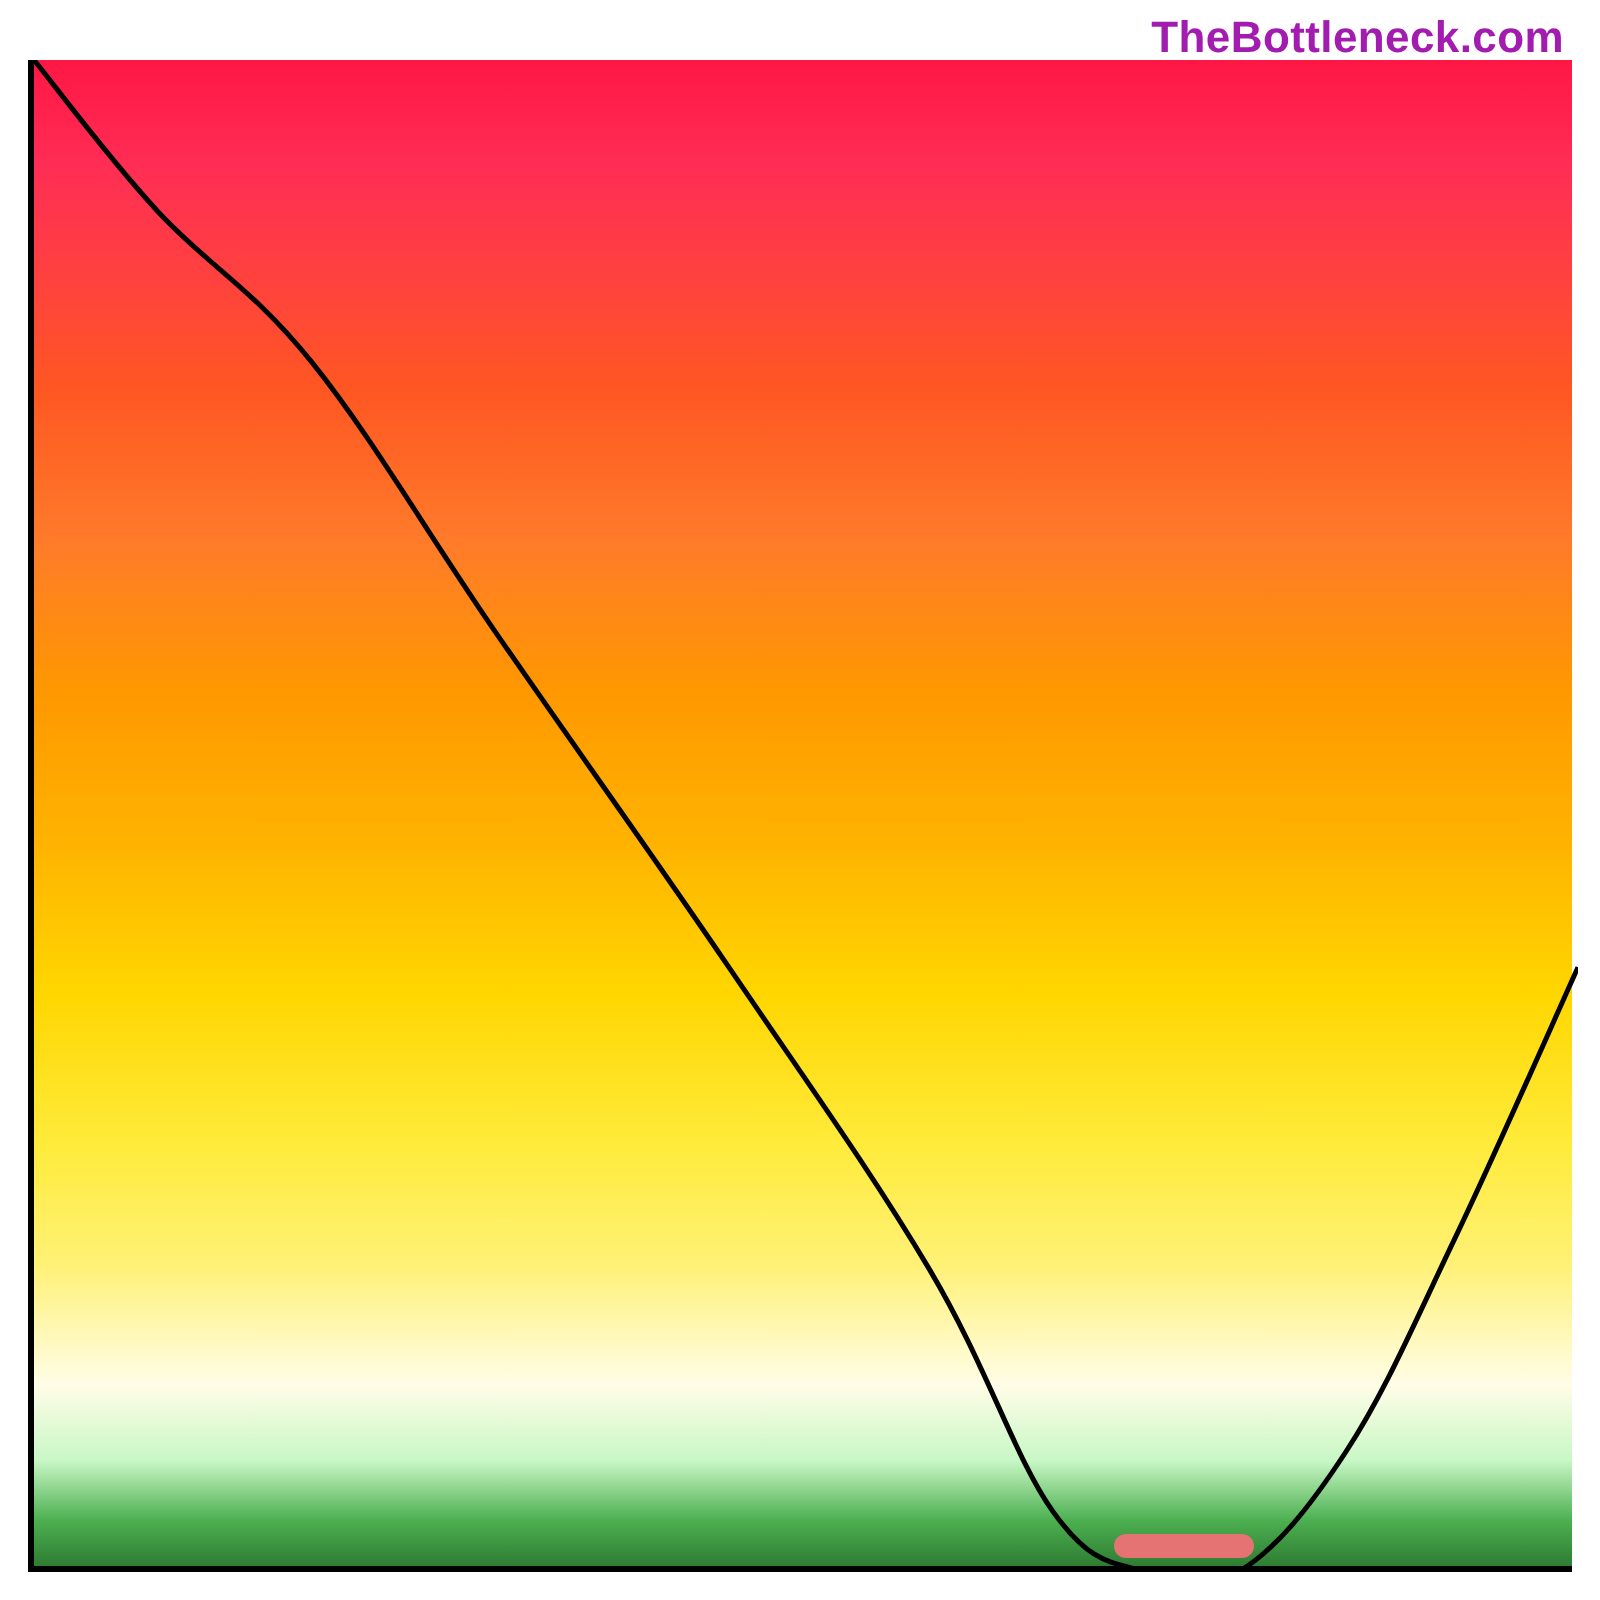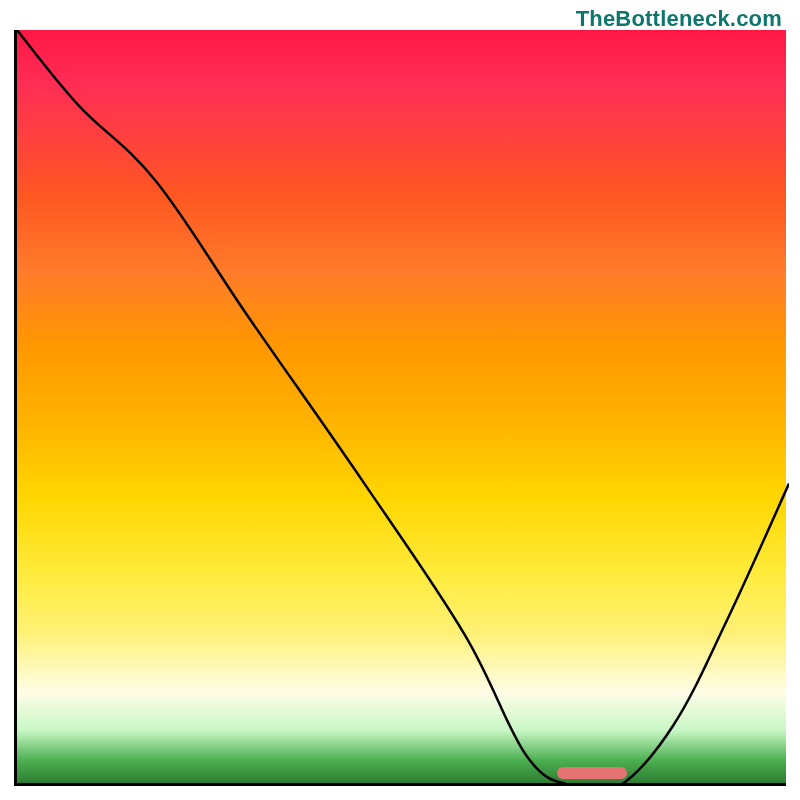--- a/index.html
+++ b/index.html
@@ -9,21 +9,21 @@
     background: #ffffff;
     font-family: Arial, Helvetica, sans-serif;
     position: relative;
   }
   .watermark {
     position: absolute;
     top: 6px;
     right: 18px;
     font-size: 22px;
     font-weight: bold;
-    color: #0f766e;
+    color: #a21caf;
     letter-spacing: 0.2px;
   }
   .plot-area {
     position: absolute;
     left: 14px;
     top: 30px;
     width: 772px;
     height: 756px;
     border: 3px solid #000000;
     border-top: none;

